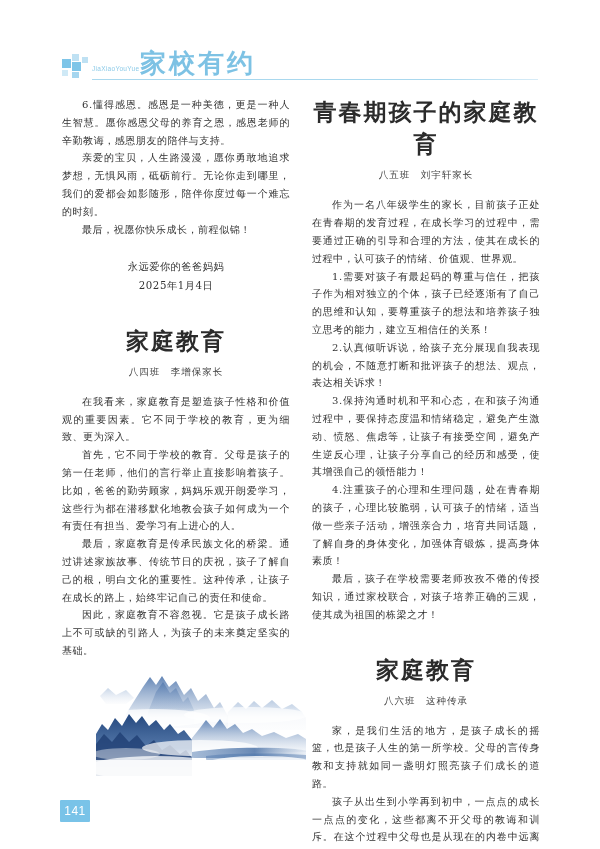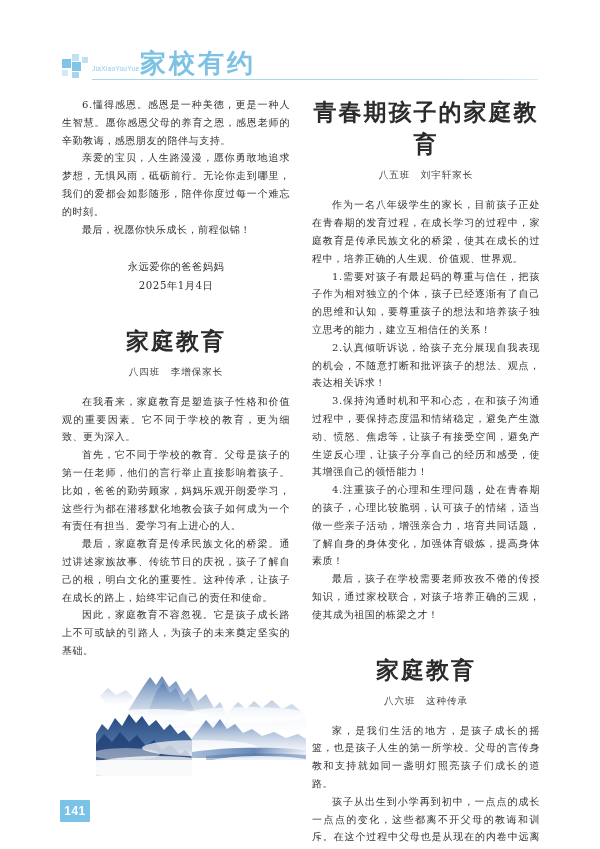--- a/index.html
+++ b/index.html
@@ -140,21 +140,21 @@
   .folio {
     position: absolute;
     left: 60px;
     top: 800px;
     width: 30px;
     height: 22px;
     background: #79c3e8;
     color: #ffffff;
     font-family: "Liberation Sans", sans-serif;
     font-size: 12px;
-    font-weight: bold;
+    font-weight: normal;
     letter-spacing: 0.5px;
     display: flex;
     align-items: center;
     justify-content: center;
     border-radius: 1px;
   }
 </style>
 </head>
 <body>
 
@@ -193,21 +193,21 @@
     <p class="art-p">首先，它不同于学校的教育。父母是孩子的第一任老师，他们的言行举止直接影响着孩子。比如，爸爸的勤劳顾家，妈妈乐观开朗爱学习，这些行为都在潜移默化地教会孩子如何成为一个有责任有担当、爱学习有上进心的人。</p>
     <p class="art-p">最后，家庭教育是传承民族文化的桥梁。通过讲述家族故事、传统节日的庆祝，孩子了解自己的根，明白文化的重要性。这种传承，让孩子在成长的路上，始终牢记自己的责任和使命。</p>
     <p class="art-p">因此，家庭教育不容忽视。它是孩子成长路上不可或缺的引路人，为孩子的未来奠定坚实的基础。</p>
   </div>
 
   <div class="col col-right">
 
     <h2 class="art-title">青春期孩子的家庭教育</h2>
     <div class="art-byline">八五班　刘宇轩家长</div>
 
-    <p class="art-p">作为一名八年级学生的家长，目前孩子正处在青春期的发育过程，在成长学习的过程中，家庭教育是传承民族文化的桥梁，使其在成长的过程中，培养正确的人生观、价值观、世界观。</p>
+    <p class="art-p">作为一名八年级学生的家长，目前孩子正处在青春期的发育过程，在成长学习的过程中，需要通过正确的引导和合理的方法，使其在成长的过程中，认可孩子的情绪、价值观、世界观。</p>
     <p class="art-p">1.需要对孩子有最起码的尊重与信任，把孩子作为相对独立的个体，孩子已经逐渐有了自己的思维和认知，要尊重孩子的想法和培养孩子独立思考的能力，建立互相信任的关系！</p>
     <p class="art-p">2.认真倾听诉说，给孩子充分展现自我表现的机会，不随意打断和批评孩子的想法、观点，表达相关诉求！</p>
     <p class="art-p">3.保持沟通时机和平和心态，在和孩子沟通过程中，要保持态度温和情绪稳定，避免产生激动、愤怒、焦虑等，让孩子有接受空间，避免产生逆反心理，让孩子分享自己的经历和感受，使其增强自己的领悟能力！</p>
     <p class="art-p">4.注重孩子的心理和生理问题，处在青春期的孩子，心理比较脆弱，认可孩子的情绪，适当做一些亲子活动，增强亲合力，培育共同话题，了解自身的身体变化，加强体育锻炼，提高身体素质！</p>
     <p class="art-p">最后，孩子在学校需要老师孜孜不倦的传授知识，通过家校联合，对孩子培养正确的三观，使其成为祖国的栋梁之才！</p>
 
     <div class="spacer-lg"></div>
 
     <h2 class="art-title">家庭教育</h2>
     <div class="art-byline">八六班　这种传承</div>

